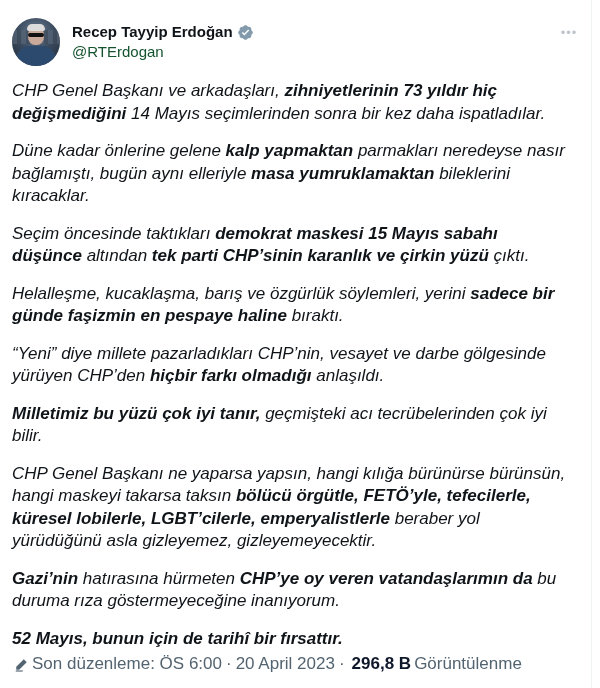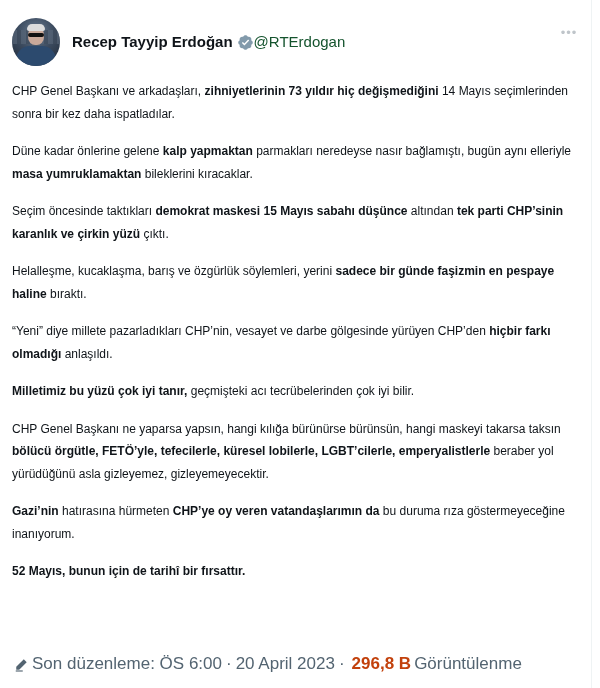--- a/index.html
+++ b/index.html
@@ -11,33 +11,33 @@
   .avatar { width: 48px; height: 48px; border-radius: 50%; overflow: hidden; flex: none;
             background: radial-gradient(circle at 50% 30%, #6b7d92 0%, #3b4a5e 45%, #1c2633 100%); position: relative; }
   .avatar .face { position: absolute; left: 16px; top: 9px; width: 16px; height: 18px; border-radius: 45%;
                   background: #c9a99a; }
   .avatar .glasses { position: absolute; left: 16px; top: 15px; width: 16px; height: 4px; background: #111; border-radius: 2px; }
   .avatar .hair { position: absolute; left: 15px; top: 6px; width: 18px; height: 7px; border-radius: 8px 8px 3px 3px; background: #dcdcdc; }
   .avatar .jacket { position: absolute; left: 4px; top: 28px; width: 40px; height: 24px; border-radius: 14px 14px 0 0;
                     background: #2c4a6e; }
   .avatar .crowd { position: absolute; left: 0; top: 12px; width: 48px; height: 14px;
                    background: repeating-linear-gradient(90deg, #556375 0 5px, #3e4b5c 5px 9px); opacity: .7; }
-  .names { margin-left: 12px; display: flex; }
+  .names { margin-left: 12px; display: flex; flex-direction: column; }
   .name-row { display: flex; align-items: center; }
   .display-name { font-weight: 700; font-size: 15px; line-height: 20px; color: #0f1419; }
   .verified { margin-left: 4px; width: 17px; height: 17px; display: inline-block; }
   .handle { font-size: 15px; line-height: 20px; color: #14532d; }
   .more { position: absolute; left: 557px; top: 22px; width: 24px; height: 20px; display: flex;
           align-items: center; justify-content: center; color: #bfc5ca; font-size: 13px; letter-spacing: 1px; }
-  .body { position: absolute; left: 12px; top: 80px; width: 560px; font-size: 12px; line-height: 22.5px; color: #0f1419; }
+  .body { position: absolute; left: 12px; top: 80px; width: 560px; font-size: 17px; line-height: 22.5px; color: #0f1419; font-style: italic; }
   .body p { margin: 0 0 15px 0; }
   .body b { font-weight: 700; }
   .meta { position: absolute; left: 14px; top: 654px; display: flex; align-items: center; font-size: 17px; color: #536471; }
   .meta .pen { width: 14px; height: 14px; margin-right: 4px; }
-  .meta .views-count { font-weight: 700; color: #c2410c; margin: 0 3px; }
+  .meta .views-count { font-weight: 700; color: #0f172a; margin: 0 3px; }
   .meta .sep { margin: 0 4px; }
 </style>
 </head>
 <body>
 
 <div class="tweet">
 
   <div class="header">
     <div class="avatar">
       <div class="crowd"></div>

